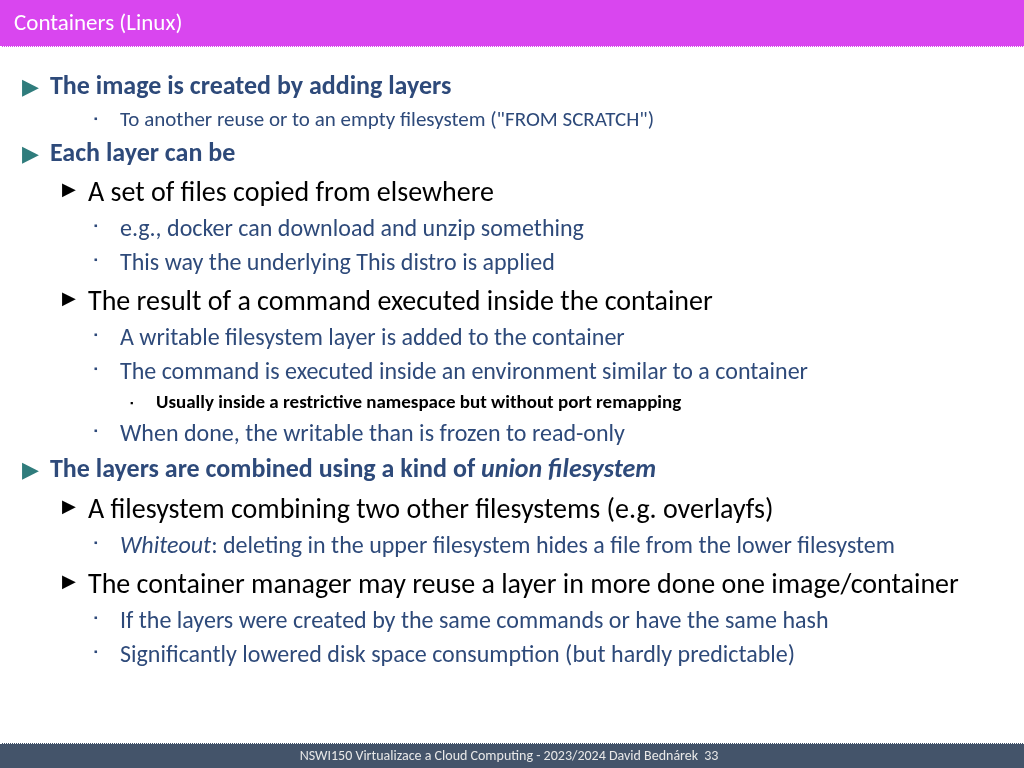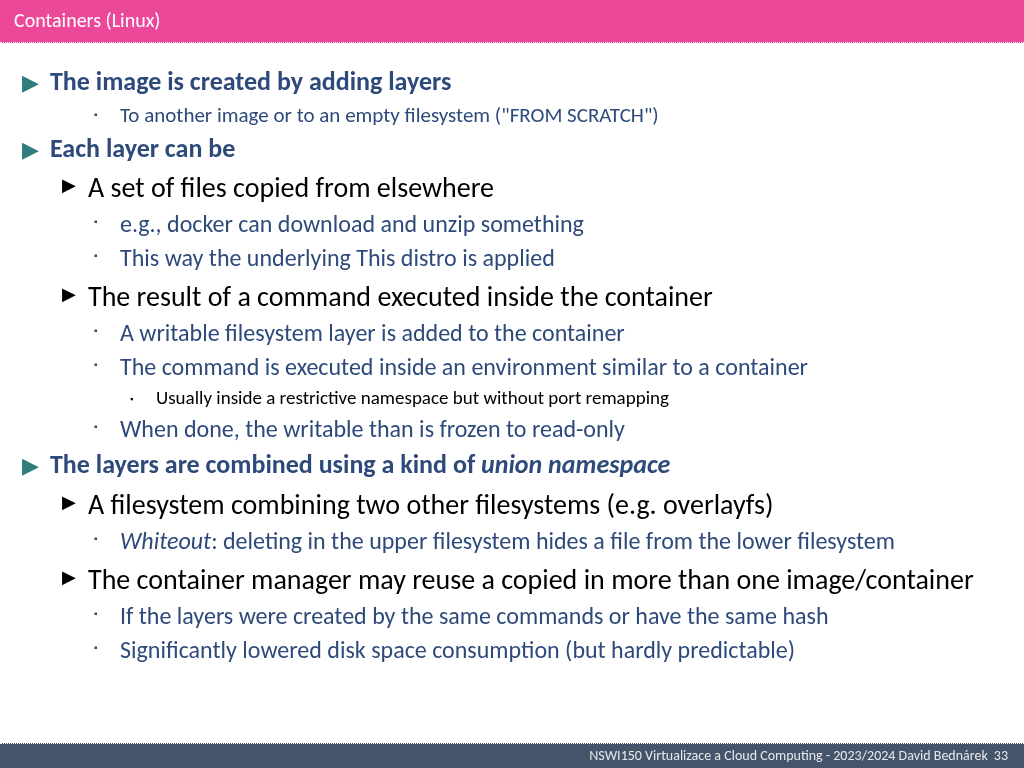--- a/index.html
+++ b/index.html
@@ -5,24 +5,24 @@
   * { margin: 0; padding: 0; box-sizing: border-box; }
   body {
     width: 1024px;
     height: 768px;
     font-family: "Segoe UI", Calibri, Arial, sans-serif;
     background: #fff;
     overflow: hidden;
     position: relative;
   }
   .titlebar {
-    background: #ec4899;
+    background: #d946ef;
     color: #fff;
     padding: 8px 14px 10px 14px;
-    font-size: 20px;
+    font-size: 23px;
     font-weight: 400;
     border-bottom: 1px dotted #fff;
   }
   .content {
     padding: 18px 10px 0 22px;
   }
   .li {
     display: flex;
     align-items: flex-start;
     line-height: 1.25;
@@ -45,49 +45,49 @@
   .l2tri { margin-left: 40px; margin-top: 6px; }
   .l2tri .bullet { color: #000; font-size: 18px; padding-top: 4px; width: 26px; }
   .l2tri .txt    { color: #000; font-size: 28px; }
   
   .l3sq { margin-left: 72px; margin-top: 4px; }
   .l3sq .bullet { color: #2e4a7a; font-size: 10px; padding-top: 7px; width: 26px; }
   .l3sq .txt    { color: #2e4a7a; font-size: 24px; }
   
   .l4sq { margin-left: 108px; margin-top: 4px; }
   .l4sq .bullet { color: #000; font-size: 9px; padding-top: 7px; width: 26px; }
-  .l4sq .txt    { color: #000; font-size: 19px; }
+  .l4sq .txt    { color: #000; font-size: 19px; font-weight: bold; }
   .italic { font-style: italic; }
   .footer {
     position: absolute;
     left: 0; right: 0; bottom: 0;
     background: #44546a;
     color: #e8e8e8;
     display: flex;
-    justify-content: flex-end;
+    justify-content: center;
     align-items: center;
     padding: 3px 10px 4px 10px;
     font-size: 14px;
     border-top: 1px dotted #fff;
   }
   .footer .pn { padding: 0 6px; }
 </style>
 </head>
 <body>
 
 <div class="titlebar">Containers (Linux)</div>
 
 <div class="content" id="content">
     <div class="li l1">
       <span class="bullet">▶</span>
       <span class="txt">The image is created by adding layers</span>
     </div>
     <div class="li l2sq">
       <span class="bullet">▪</span>
-      <span class="txt">To another image or to an empty filesystem ("FROM SCRATCH")</span>
+      <span class="txt">To another reuse or to an empty filesystem ("FROM SCRATCH")</span>
     </div>
     <div class="li l1">
       <span class="bullet">▶</span>
       <span class="txt">Each layer can be</span>
     </div>
     <div class="li l2tri">
       <span class="bullet">▶</span>
       <span class="txt">A set of files copied from elsewhere</span>
     </div>
     <div class="li l3sq">
@@ -113,33 +113,33 @@
     <div class="li l4sq">
       <span class="bullet">▪</span>
       <span class="txt">Usually inside a restrictive namespace but without port remapping</span>
     </div>
     <div class="li l3sq">
       <span class="bullet">▪</span>
       <span class="txt">When done, the writable than is frozen to read-only</span>
     </div>
     <div class="li l1">
       <span class="bullet">▶</span>
-      <span class="txt">The layers are combined using a kind of <span class="italic">union namespace</span></span>
+      <span class="txt">The layers are combined using a kind of <span class="italic">union filesystem</span></span>
     </div>
     <div class="li l2tri">
       <span class="bullet">▶</span>
       <span class="txt">A filesystem combining two other filesystems (e.g. overlayfs)</span>
     </div>
     <div class="li l3sq">
       <span class="bullet">▪</span>
       <span class="txt"><span class="italic">Whiteout</span>: deleting in the upper filesystem hides a file from the lower filesystem</span>
     </div>
     <div class="li l2tri">
       <span class="bullet">▶</span>
-      <span class="txt">The container manager may reuse a copied in more than one image/container</span>
+      <span class="txt">The container manager may reuse a layer in more done one image/container</span>
     </div>
     <div class="li l3sq">
       <span class="bullet">▪</span>
       <span class="txt">If the layers were created by the same commands or have the same hash</span>
     </div>
     <div class="li l3sq">
       <span class="bullet">▪</span>
       <span class="txt">Significantly lowered disk space consumption (but hardly predictable)</span>
     </div>
   </div>

